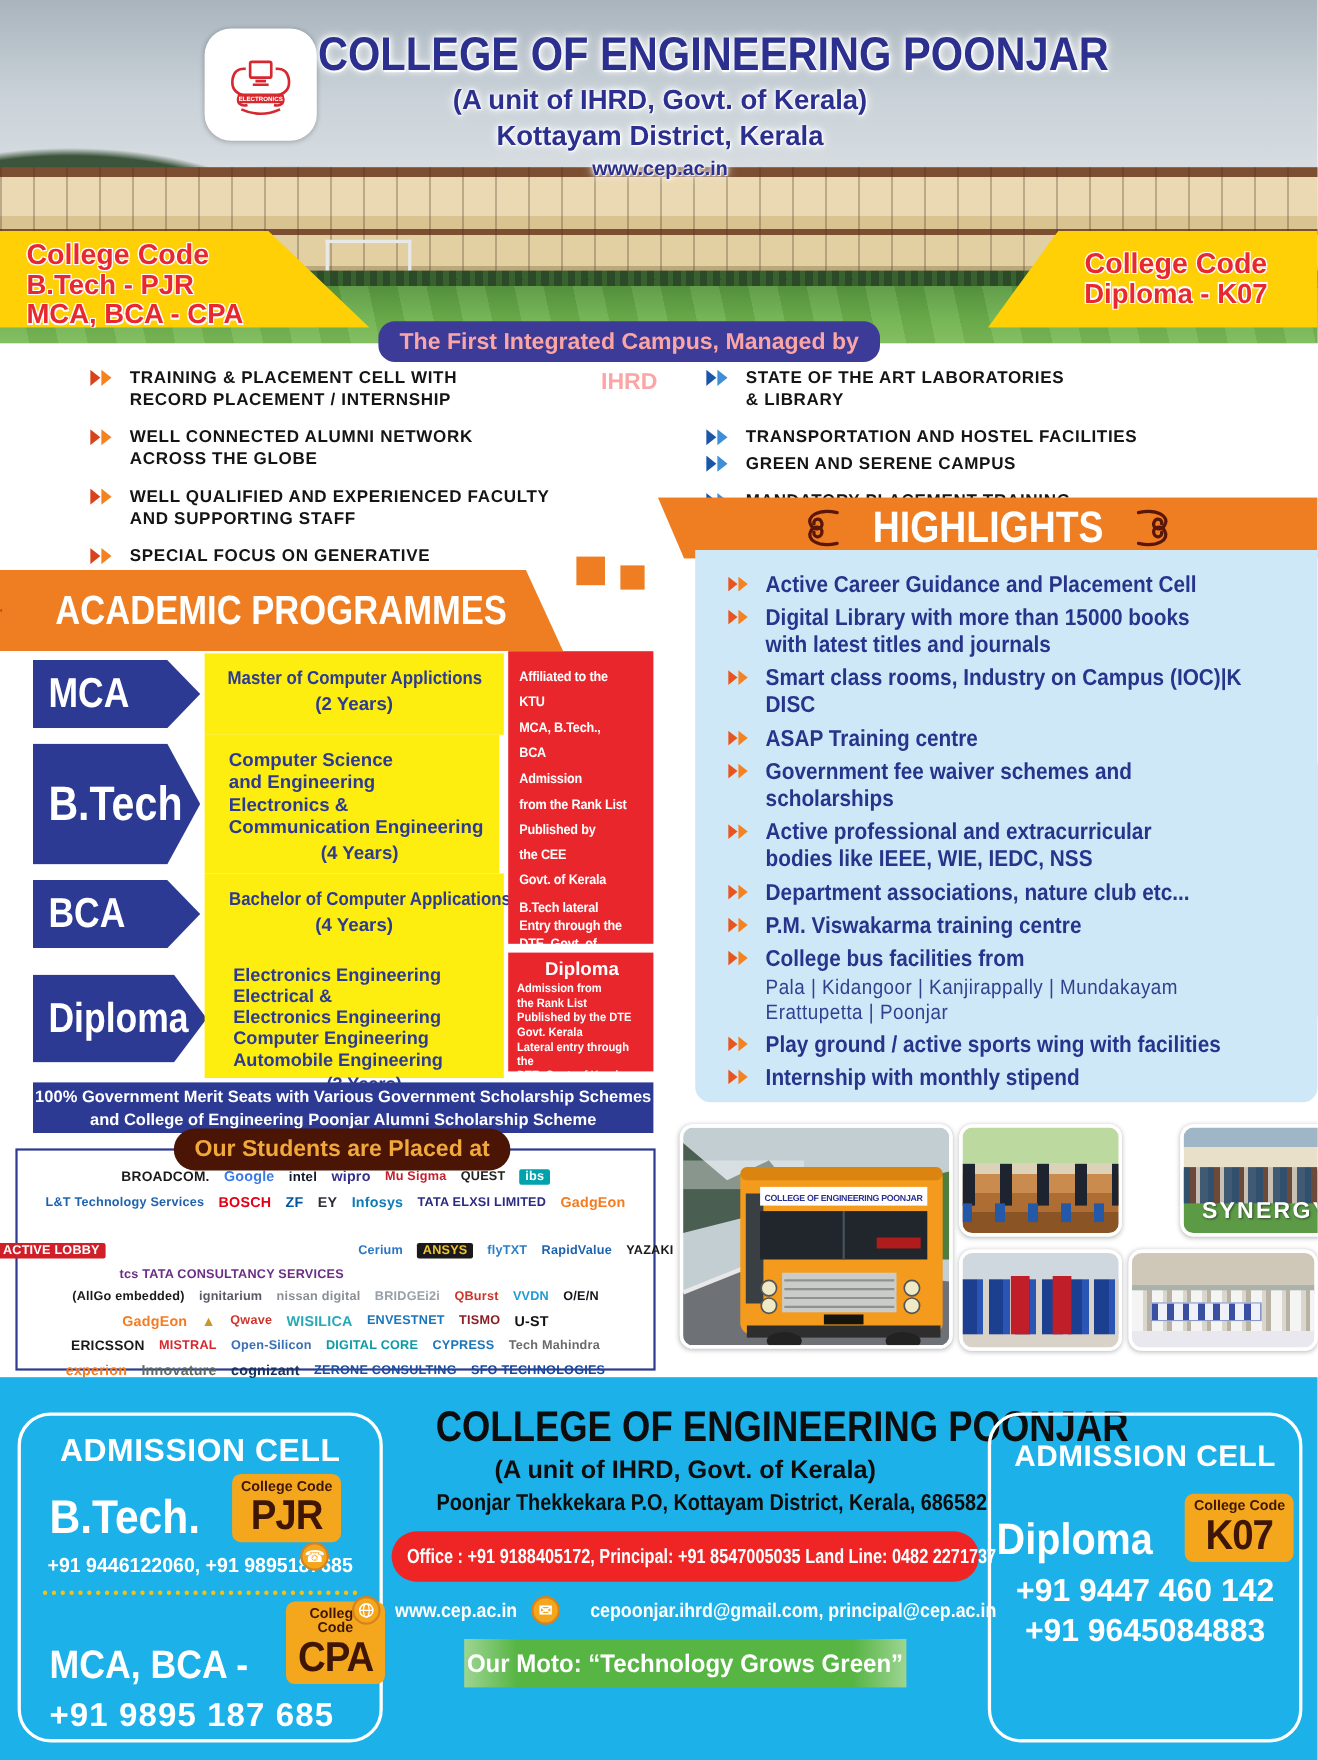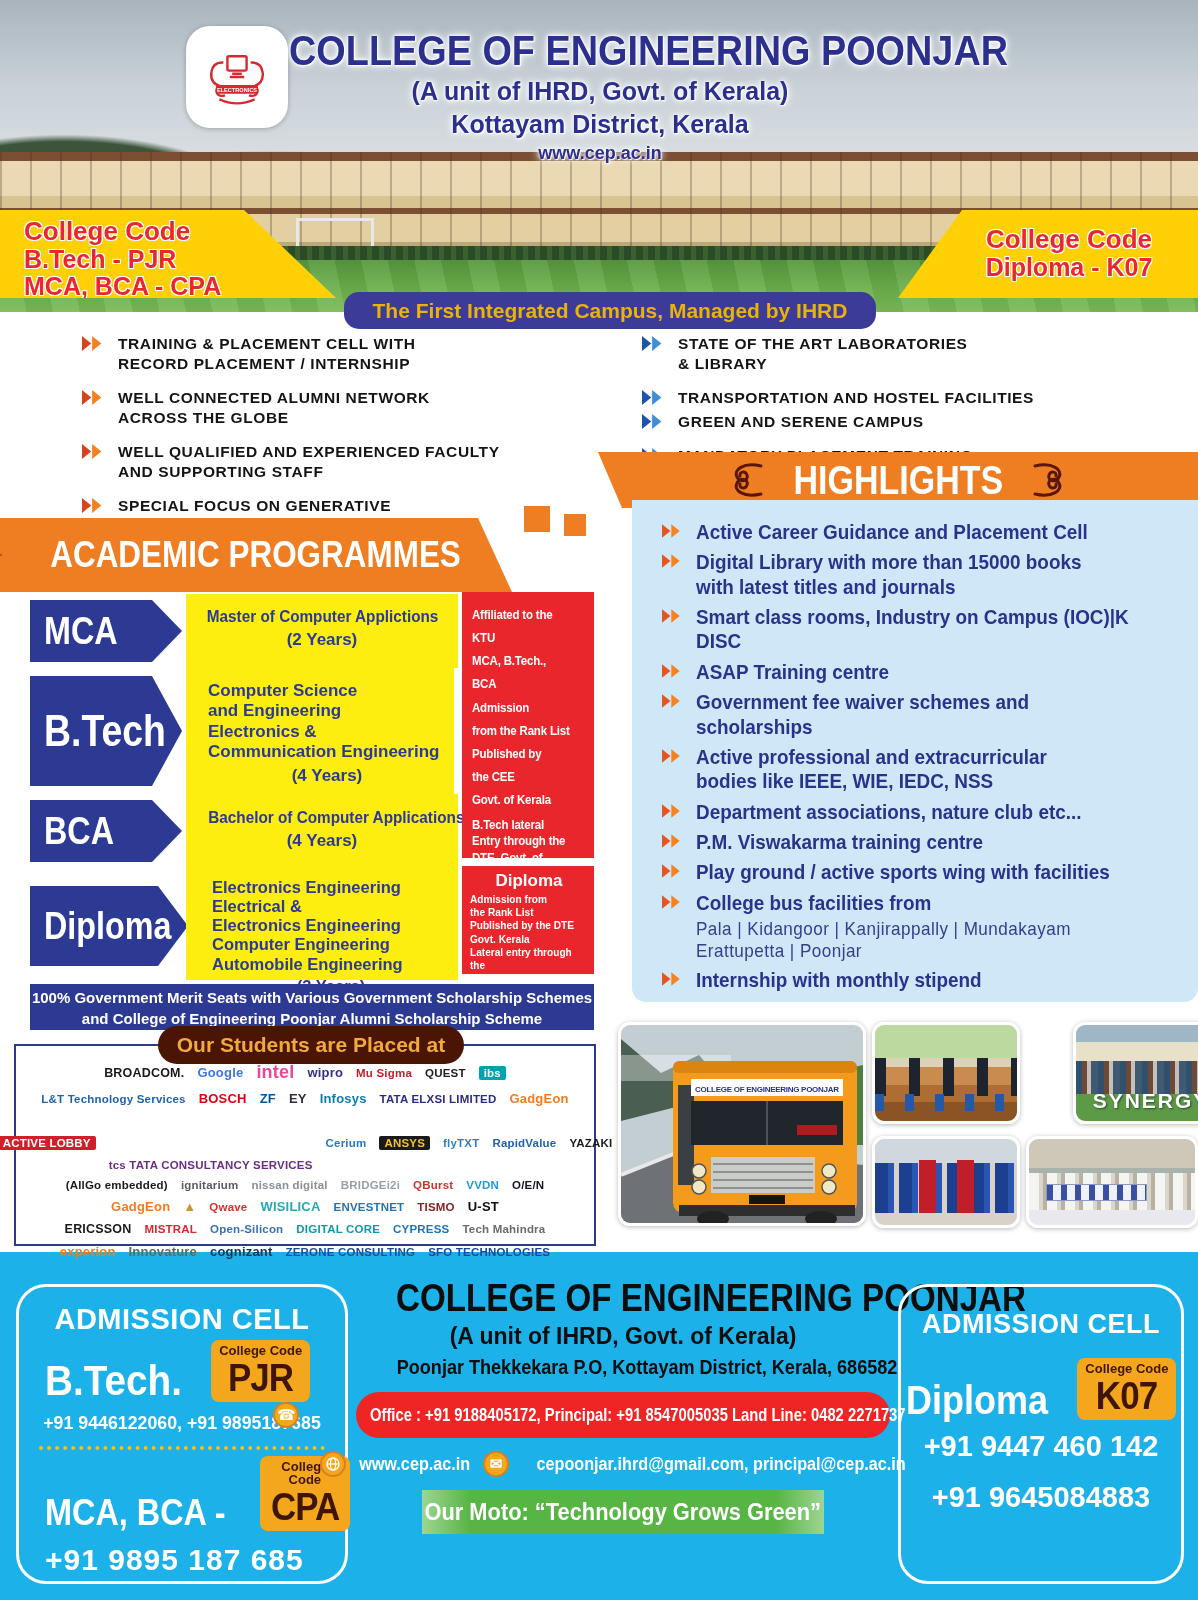--- a/index.html
+++ b/index.html
@@ -31,22 +31,22 @@
   .head h1{margin:0;font-size:43px;font-weight:bold;letter-spacing:0}
   .head .s1{font-size:25px;font-weight:bold;margin-top:2px}
   .head .s2{font-size:25px;font-weight:bold;margin-top:4px}
   .head .s3{font-size:18px;font-weight:bold;margin-top:4px}
   .code-left{position:absolute;left:0;top:210px;width:336px;height:88px;background:#ffd006;
     clip-path:polygon(0 0,244px 0,100% 100%,0 100%);padding:7px 0 0 24px;box-sizing:border-box;z-index:2}
   .code-right{position:absolute;right:0;top:210px;width:300px;height:88px;background:#ffd006;
     clip-path:polygon(64px 0,100% 0,100% 100%,0 100%);padding:15px 10px 0 52px;box-sizing:border-box;text-align:center;z-index:2}
   .ccline{font-size:25px;line-height:1.1;font-weight:bold;color:#e8282e;
     text-shadow:0 0 2px #fff,1px 1px 0 #fff,-1px -1px 0 #fff,1px -1px 0 #fff,-1px 1px 0 #fff}
-  .ribbon{position:absolute;left:344px;top:292px;width:532px;height:37px;background:#3c3b98;border-radius:15px;
-    color:#eab308;font-weight:bold;font-size:21px;text-align:center;line-height:37px;z-index:3}
+  .ribbon{position:absolute;left:344px;top:292px;width:456px;height:37px;background:#3c3b98;border-radius:15px;
+    color:#fca5a5;font-weight:bold;font-size:21px;text-align:center;line-height:37px;z-index:3}
 
   
   .feats-l{position:absolute;left:82px;top:334px;width:490px}
   .feats-r{position:absolute;left:642px;top:334px;width:545px}
   .feat{display:flex;gap:12px;margin-bottom:13px;align-items:flex-start}
   .feat svg{margin-top:2px;flex:0 0 auto}
   .ftext{font-weight:bold;font-size:15.5px;letter-spacing:.6px;color:#141414;line-height:1.32;white-space:pre-line}
 
   
   .bar{position:absolute;background:#ef7d22;display:flex;align-items:center;justify-content:center;gap:12px}
@@ -390,32 +390,32 @@
         <div class="hl-body">
           <div class="hl-text">P.M. Viswakarma training centre</div>
         </div>
       </div>
       <div class="hl-item">
         <svg width="22" height="14" viewBox="0 0 26 16">
           <path d="M0 0 L10 8 L0 16 Z" fill="#e8541d"></path>
           <path d="M11 0 L21 8 L11 16 Z" fill="#f58220"></path>
         </svg>
         <div class="hl-body">
-          <div class="hl-text">Play ground / active sports wing with facilities</div>
-        </div>
-      </div>
-      <div class="hl-item">
-        <svg width="22" height="14" viewBox="0 0 26 16">
-          <path d="M0 0 L10 8 L0 16 Z" fill="#e8541d"></path>
-          <path d="M11 0 L21 8 L11 16 Z" fill="#f58220"></path>
-        </svg>
-        <div class="hl-body">
           <div class="hl-text">College bus facilities from</div>
           <div class="hl-sub">Pala | Kidangoor  |  Kanjirappally  |  Mundakayam
 Erattupetta  |  Poonjar</div>
+        </div>
+      </div>
+      <div class="hl-item">
+        <svg width="22" height="14" viewBox="0 0 26 16">
+          <path d="M0 0 L10 8 L0 16 Z" fill="#e8541d"></path>
+          <path d="M11 0 L21 8 L11 16 Z" fill="#f58220"></path>
+        </svg>
+        <div class="hl-body">
+          <div class="hl-text">Play ground / active sports wing with facilities</div>
         </div>
       </div>
       <div class="hl-item">
         <svg width="22" height="14" viewBox="0 0 26 16">
           <path d="M0 0 L10 8 L0 16 Z" fill="#e8541d"></path>
           <path d="M11 0 L21 8 L11 16 Z" fill="#f58220"></path>
         </svg>
         <div class="hl-body">
           <div class="hl-text">Internship with monthly stipend</div>
         </div>
@@ -484,21 +484,21 @@
   </div>
 
   <div class="merit">100% Government Merit Seats with Various Government Scholarship Schemes
 and College of Engineering Poonjar Alumni Scholarship Scheme</div>
 
   <div class="pill">Our Students are Placed at</div>
   <div class="lbox" id="lbox">
       <div class="lrow">
         <span class="lg" style="color: rgb(26, 26, 26); font-size: 12.5px;">BROADCOM.</span>
         <span class="lg" style="color: rgb(59, 120, 231); font-size: 13px;">Google</span>
-        <span class="lg" style="color: #ec4899; font-size: 18px;">intel</span>
+        <span class="lg" style="color: #0f172a; font-size: 12px;">intel</span>
         <span class="lg" style="color: rgb(52, 48, 137); font-size: 13px;">wipro</span>
         <span class="lg" style="color: rgb(194, 32, 47);">Mu Sigma</span>
         <span class="lg" style="color: rgb(35, 33, 31);">QUEST</span>
         <span class="lg chip" style="color: rgb(255, 255, 255); background: rgb(0, 163, 173);">ibs</span>
       </div>
       <div class="lrow">
         <span class="lg" style="color: rgb(31, 99, 173);">L&amp;T Technology Services</span>
         <span class="lg" style="color: rgb(226, 0, 21); font-size: 13px;">BOSCH</span>
         <span class="lg" style="color: rgb(0, 85, 158); font-size: 13px;">ZF</span>
         <span class="lg" style="color: rgb(46, 46, 56); font-size: 13px;">EY</span>
@@ -652,17 +652,17 @@
     <div class="cell cell-r">
       <h3>ADMISSION CELL</h3>
       <div class="crow">
         <div class="cname2" style="font-size:40px">Diploma</div>
         <div class="badge">
           <div class="bl">College Code</div>
           <div class="bc">K07</div>
         </div>
       </div>
       <div class="pr">+91 9447 460 142</div>
-      <div class="pr" style="margin-top:18px">+91 9645084883</div>
+      <div class="pr" style="margin-top:4px">+91 9645084883</div>
     </div>
 
   </div>
 </div>
 
 </body></html>

